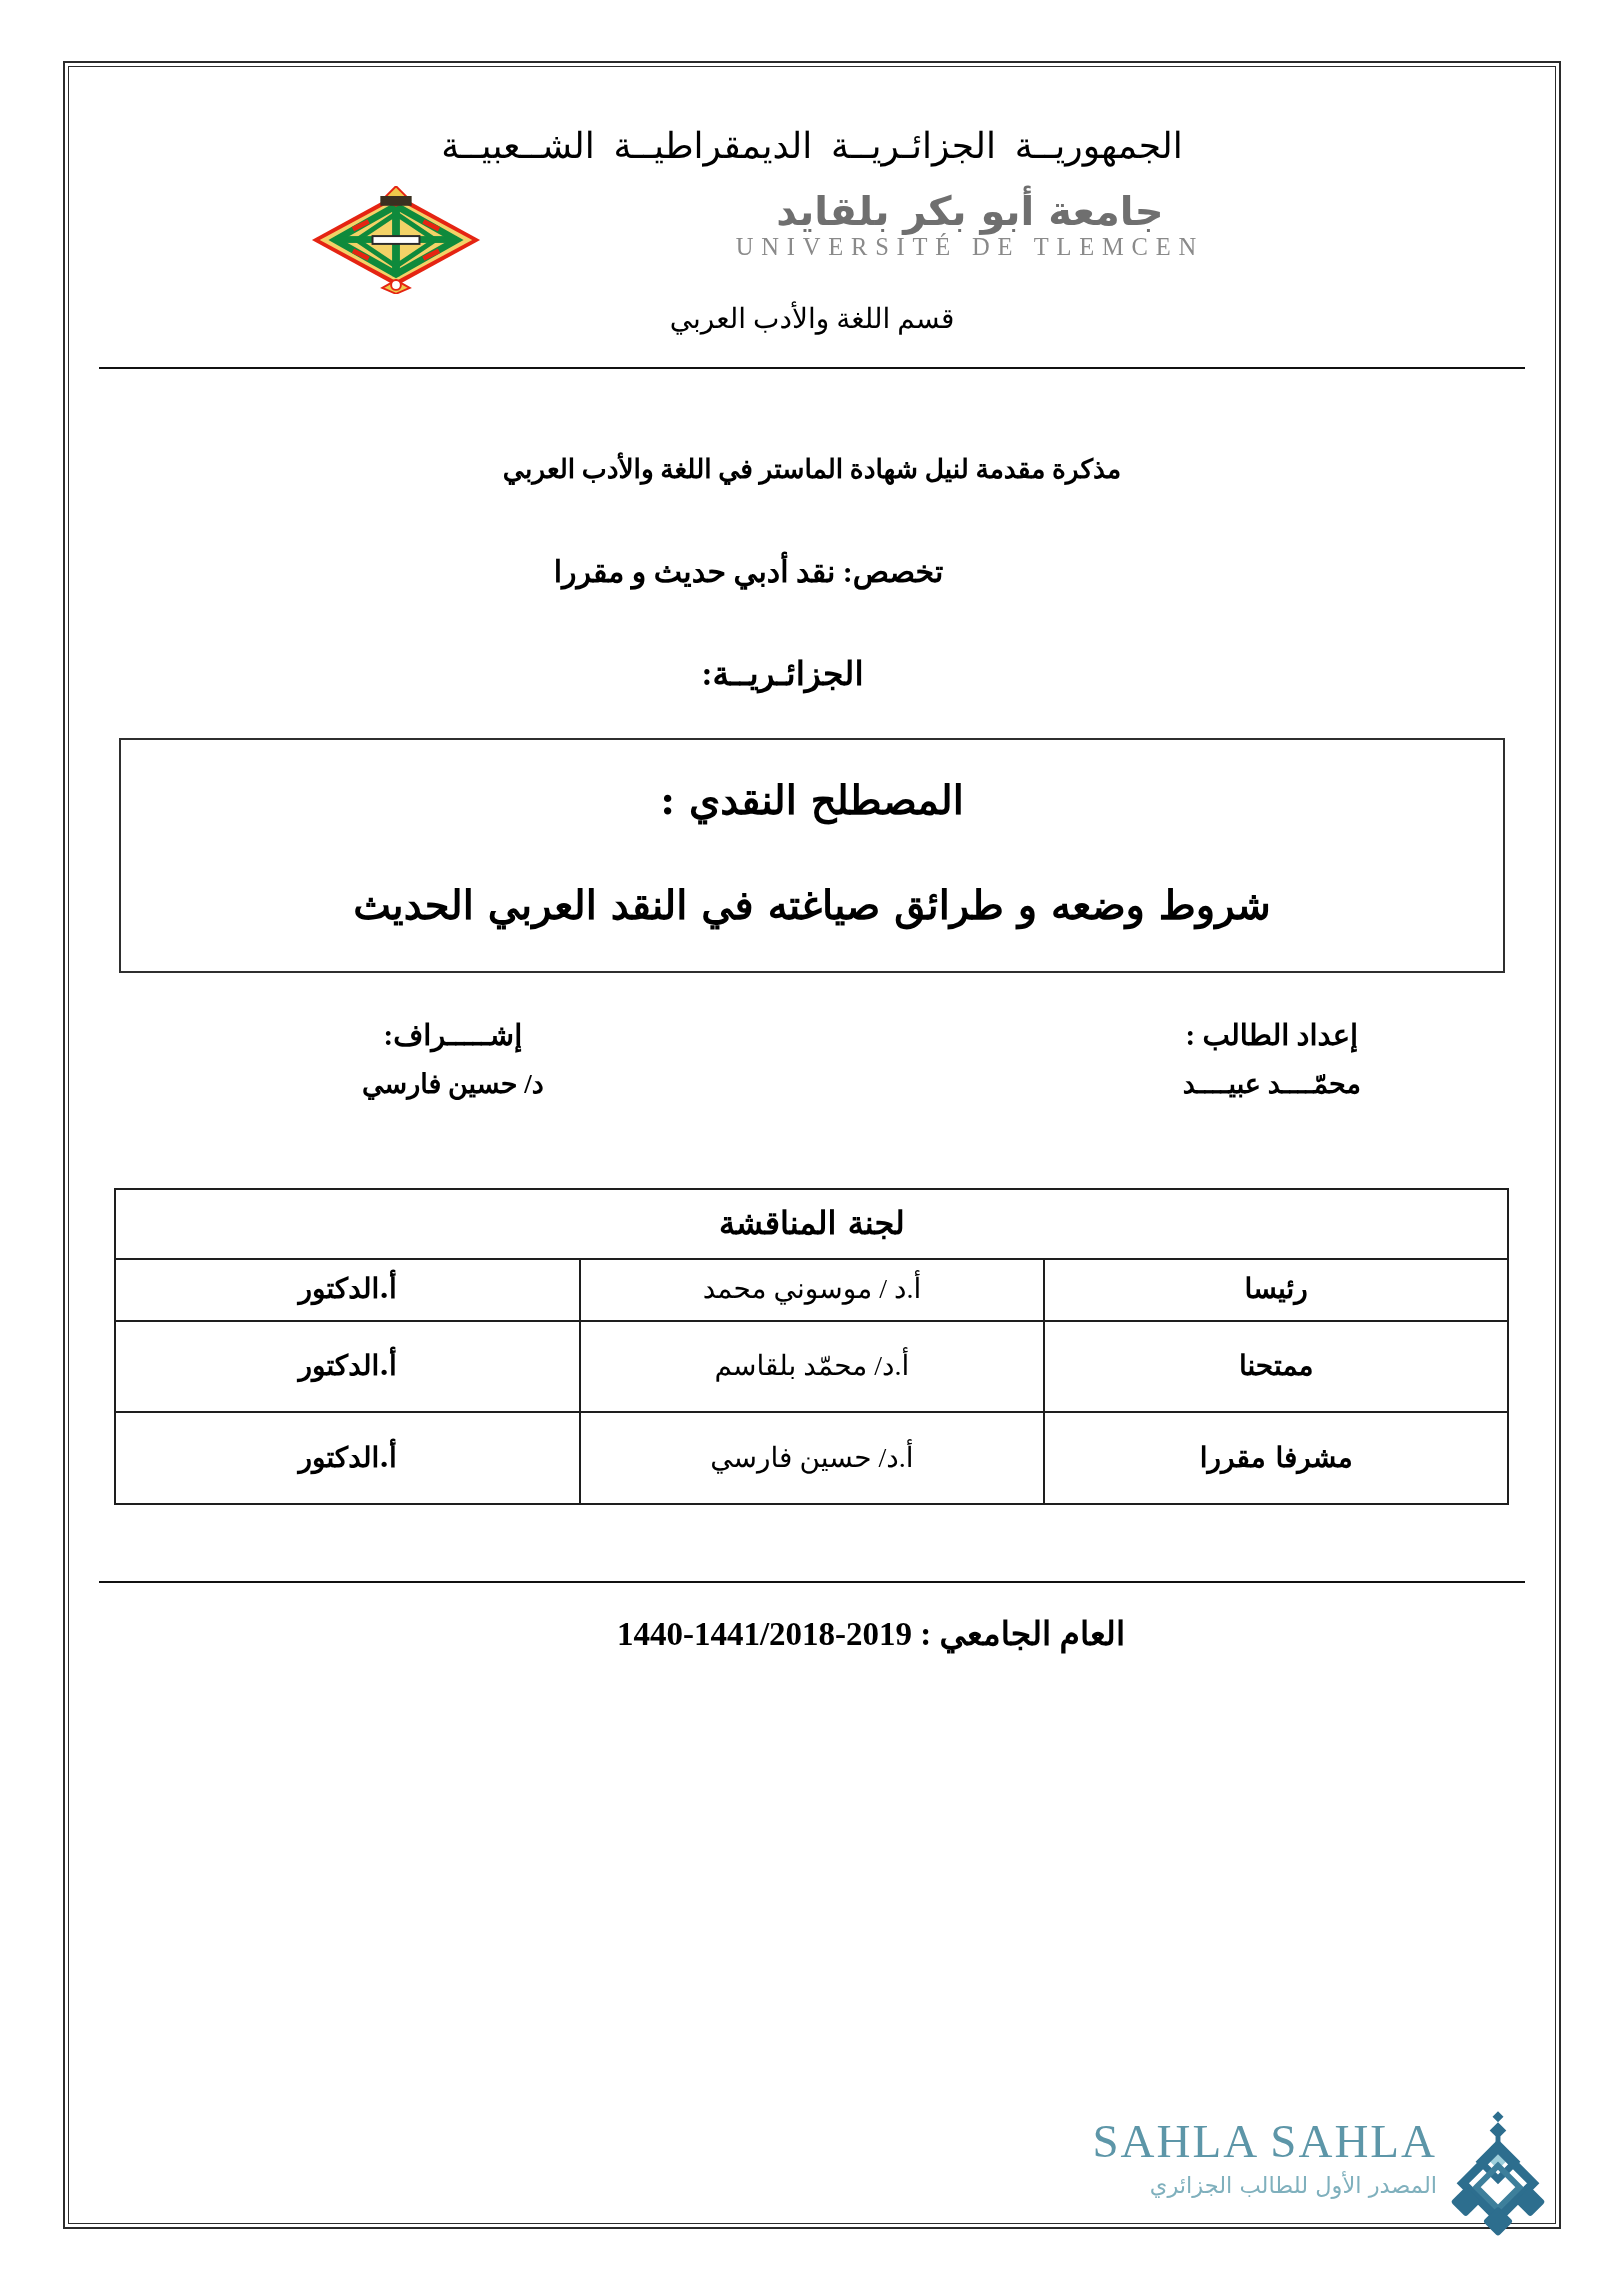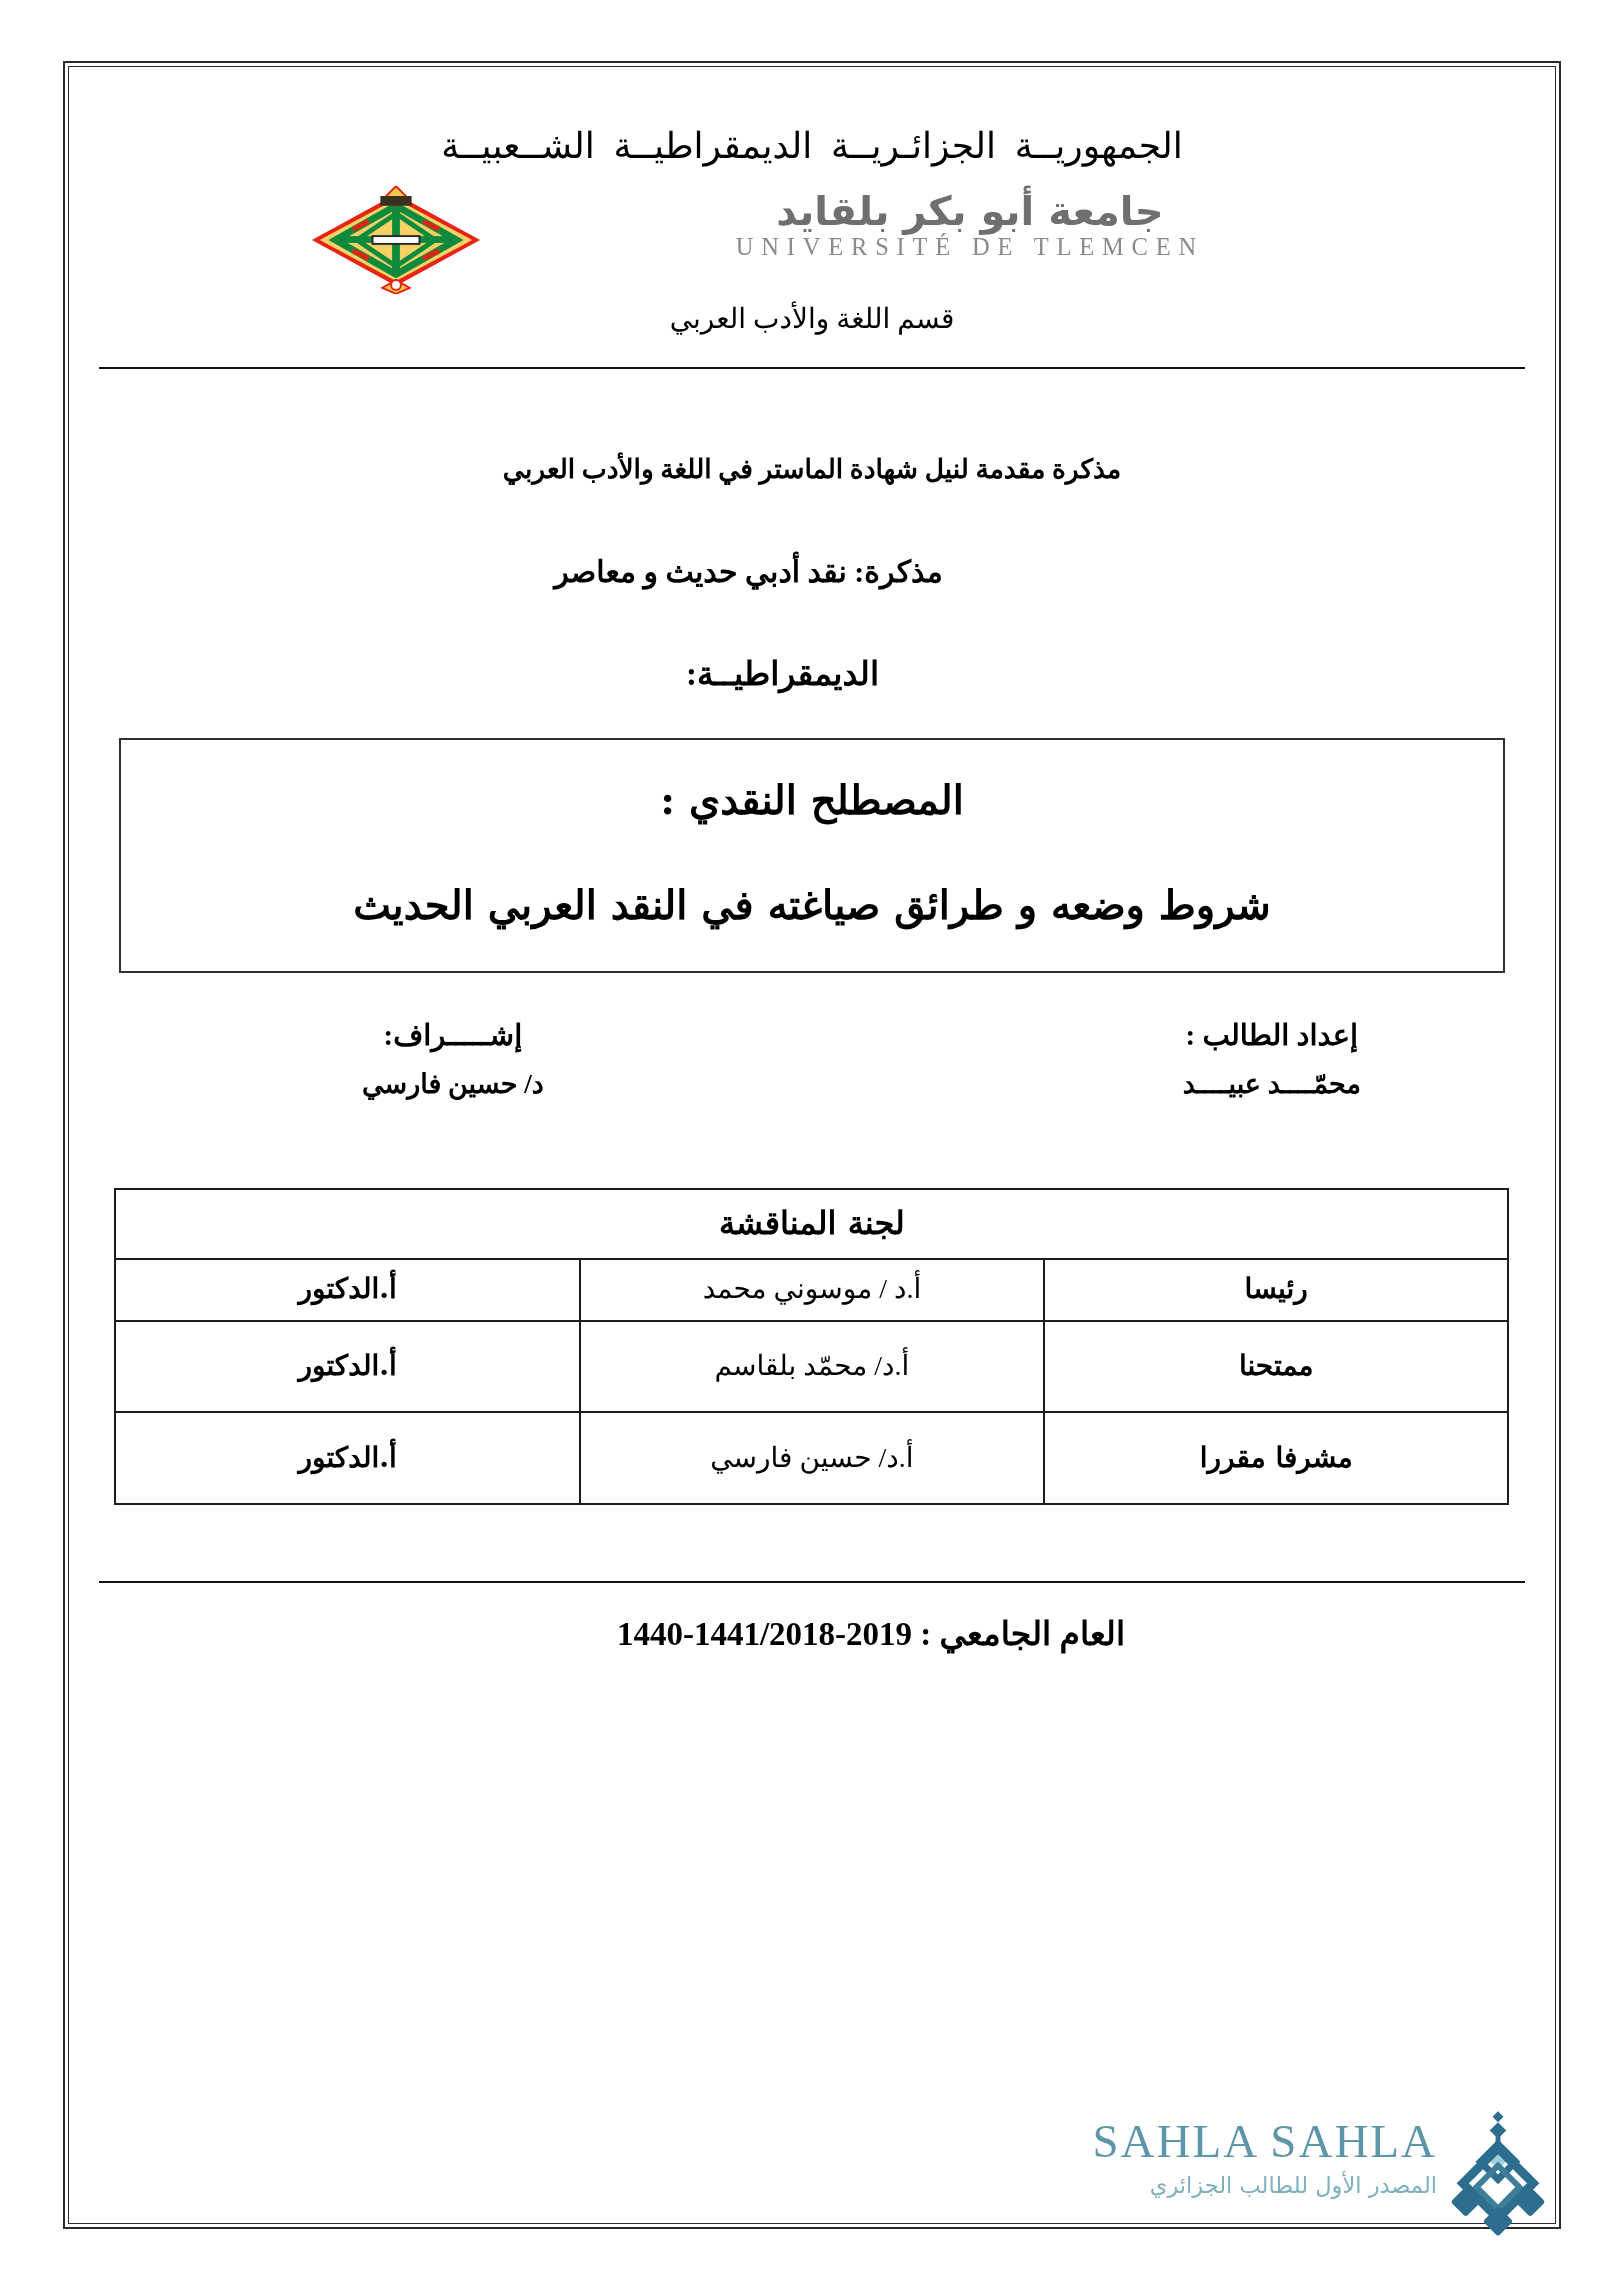--- a/index.html
+++ b/index.html
@@ -317,23 +317,23 @@
     </div>
 
 
     <div class="hdr-line hdr-dept">قسم اللغة والأدب العربي</div>
 
     <hr class="rule-thick">
   </div>
 
   <div class="thesis-stmt">مذكرة مقدمة لنيل شهادة الماستر في اللغة والأدب العربي</div>
 
-  <div class="specialty">مذكرة: نقد أدبي حديث و معاصر</div>
-
-  <div class="subject-label">الديمقراطيــة:</div>
+  <div class="specialty">تخصص: نقد أدبي حديث و مقررا</div>
+
+  <div class="subject-label">الجزائـريــة:</div>
 
   <div class="title-box">
     <div class="title-main">المصطلح النقدي :</div>
     <div class="title-sub">شروط وضعه و طرائق صياغته في النقد العربي الحديث</div>
   </div>
 
   <div class="authors">
     <div class="author-col right">
       <div class="author-label">إعداد الطالب :</div>
       <div class="author-name">محمّــــد عبيــــد</div>

